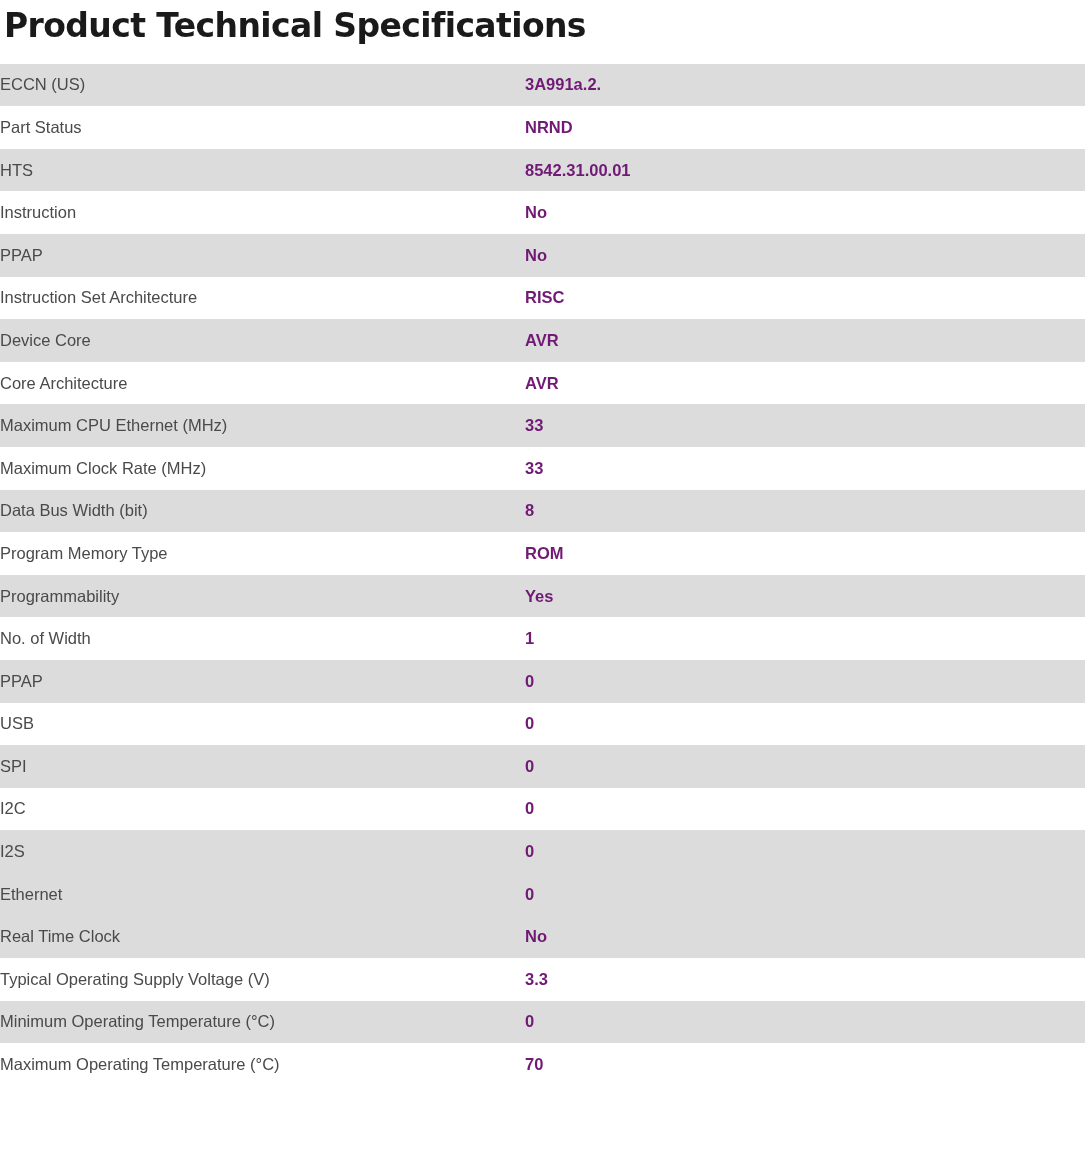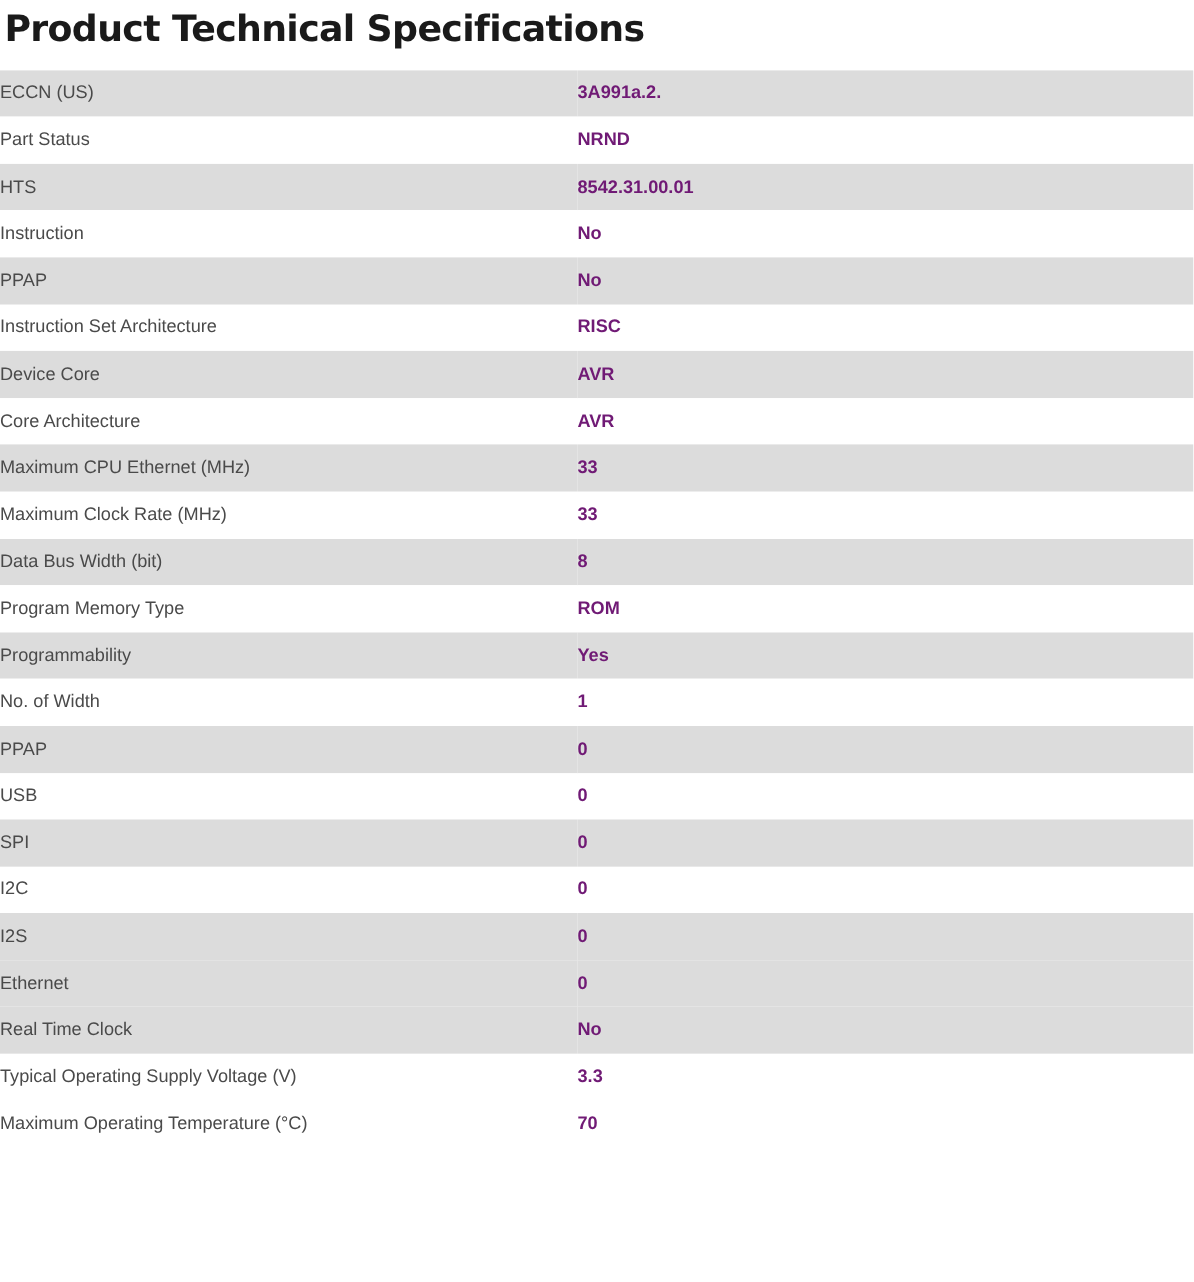--- a/index.html
+++ b/index.html
@@ -152,20 +152,24 @@
           <td class="spec-value">0</td>
         </tr>
         <tr class="odd">
           <td class="spec-label">Real Time Clock</td>
           <td class="spec-value">No</td>
         </tr>
         <tr class="even">
           <td class="spec-label">Typical Operating Supply Voltage (V)</td>
           <td class="spec-value">3.3</td>
         </tr>
+        <tr class="odd">
+          <td class="spec-label">Minimum Operating Temperature (°C)</td>
+          <td class="spec-value">0</td>
+        </tr>
         <tr class="even">
           <td class="spec-label">Maximum Operating Temperature (°C)</td>
           <td class="spec-value">70</td>
         </tr>
       </tbody>
   </table>
 
 </div>
 
 </body></html>

